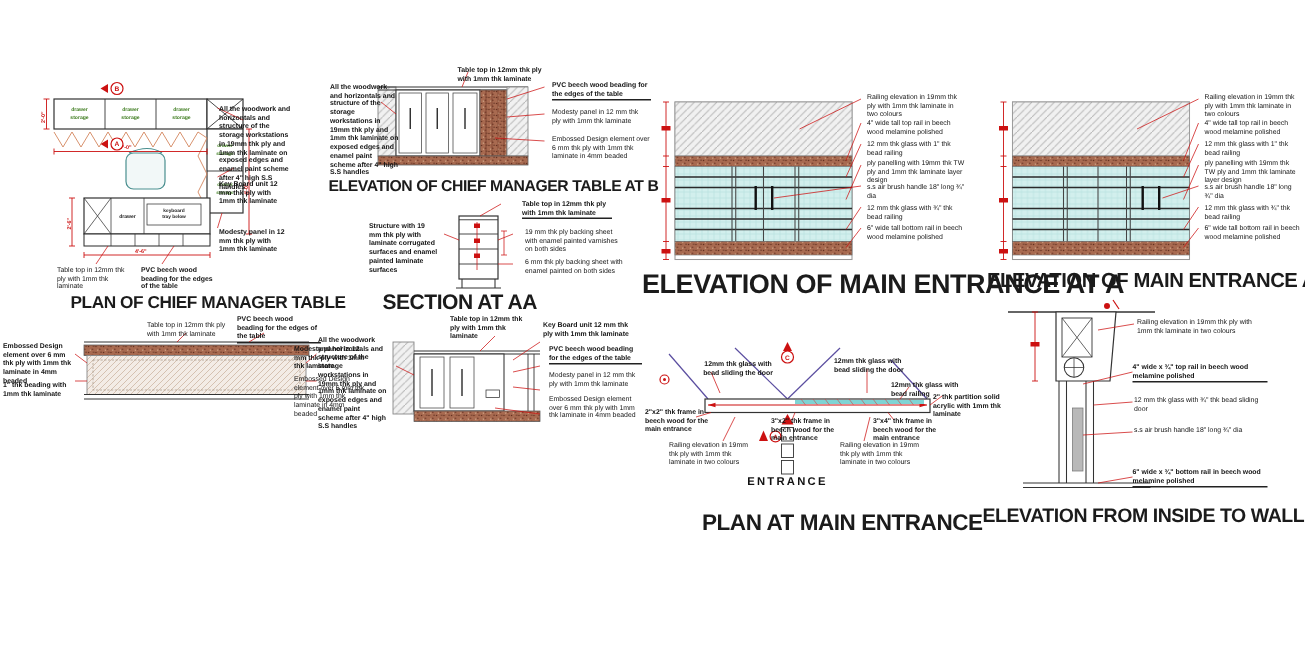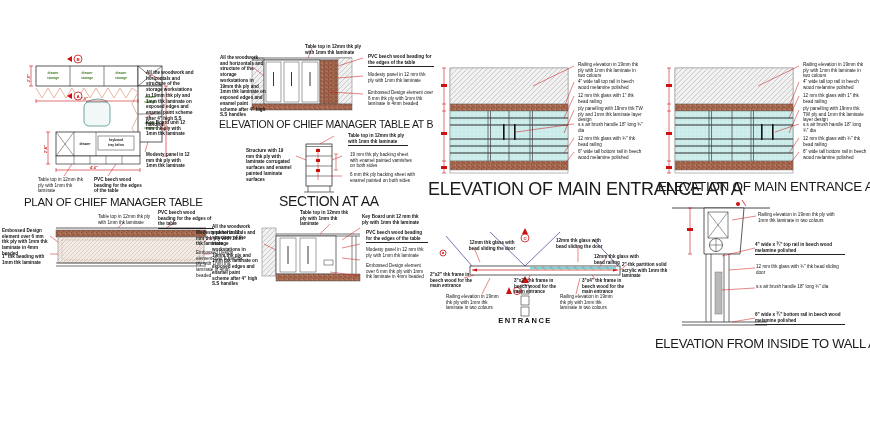--- a/index.html
+++ b/index.html
@@ -2,21 +2,21 @@
 <html><head>
 <meta charset="utf-8">
 <style>
   html,body{margin:0;padding:0;background:#fff;}
   #canvas{position:relative;width:870px;height:436px;background:#fff;overflow:hidden;
           font-family:"Liberation Sans",sans-serif;}
   svg{position:absolute;overflow:visible;}
   .ann{position:absolute;font:4.6px/1.25 "Liberation Sans",sans-serif;color:#141414;}
   .b{font-weight:700;}
   .rule{border-bottom:0.8px solid #222;padding-bottom:1px;}
-  .t{position:absolute;font-family:"Liberation Sans",sans-serif;font-weight:400;color:#1b1b1b;
+  .t{position:absolute;font-family:"Liberation Sans",sans-serif;font-weight:700;color:#1b1b1b;
      white-space:nowrap;letter-spacing:-0.3px;transform-origin:left top;}
 </style>
 </head>
 <body>
 
 <div id="canvas">
 
   <svg style="left:28px;top:52px" width="140" height="130" viewBox="0 0 140 130">
     <defs>
       <pattern id="hatch" width="5" height="5" patternUnits="userSpaceOnUse">
@@ -106,21 +106,21 @@
         <path d="M120 90 L117 100"></path>
       <path d="M44 112 L36 124"></path>
         <path d="M88 112 L80 124"></path>
     </g>
   </svg>
   <div class="ann" style="left:146px;top:70px;width:48px;font-weight:700">All the woodwork and horizontals and structure of the storage workstations in 19mm thk ply and 1mm thk laminate on exposed edges and enamel paint scheme after 4" high S.S handles</div>
   <div class="ann b" style="left:146px;top:120px;width:46px">Key Board unit 12 mm thk ply with 1mm thk laminate</div>
   <div class="ann b" style="left:146px;top:152px;width:46px">Modesty panel in 12 mm thk ply with 1mm thk laminate</div>
   <div class="ann" style="left:38px;top:177px;width:50px">Table top in 12mm thk ply with 1mm thk laminate</div>
   <div class="ann b" style="left:94px;top:177px;width:52px">PVC beech wood beading for the edges of the table</div>
-  <div class="t" style="left:24px;top:196px;font-size:11.5px">PLAN OF CHIEF MANAGER TABLE</div>
+  <div class="t" style="left:47px;top:196px;font-size:11.5px">PLAN OF CHIEF MANAGER TABLE</div>
 
   <svg style="left:250px;top:48px" width="115" height="68" viewBox="0 0 115 68">
     <rect x="2" y="10" width="12" height="46" fill="url(#hatch)" stroke="#888" stroke-width="0.6"></rect>
     <path d="M2 10 H102 M2 12 H102" stroke="#333" stroke-width="0.7"></path>
     <rect x="14" y="12" width="56" height="44" fill="#fff" stroke="#333" stroke-width="0.7"></rect>
     <rect x="16" y="14" width="15" height="40" fill="#fff" stroke="#444" stroke-width="0.5"></rect>
     <rect x="34" y="14" width="15" height="40" fill="#fff" stroke="#444" stroke-width="0.5"></rect>
     <rect x="52" y="14" width="16" height="40" fill="#fff" stroke="#444" stroke-width="0.5"></rect>
     <path d="M23.5 24 V38 M41.5 24 V38 M60 24 V38" stroke="#222" stroke-width="0.9"></path>
     <rect x="70" y="12" width="18" height="44" fill="url(#speck)" stroke="#555" stroke-width="0.5"></rect>
@@ -158,21 +158,21 @@
         <path d="M38 24 L48 20"></path>
         <path d="M38 40 L48 40"></path>
         <path d="M12 24 L2 20"></path>
     </g>
     <path d="M42 18 V34 M40 18 H44 M40 34 H44" stroke="#cc1111" stroke-width="0.5"></path>
   </svg>
   <div class="ann" style="left:246px;top:148px;width:46px;font-weight:700">Structure with 19 mm thk ply with laminate corrugated surfaces and enamel painted laminate surfaces</div>
   <div class="ann b rule" style="left:348px;top:133px;width:60px">Table top in 12mm thk ply with 1mm thk laminate</div>
   <div class="ann" style="left:350px;top:152px;width:66px">19 mm thk ply backing sheet with enamel painted varnishes on both sides</div>
   <div class="ann" style="left:350px;top:172px;width:66px">6 mm thk ply backing sheet with enamel painted on both sides</div>
-  <div class="t" style="left:279px;top:193px;font-size:14px">SECTION AT  AA</div>
+  <div class="t" style="left:255px;top:193px;font-size:14px">SECTION AT  AA</div>
 
   <svg style="left:48px;top:222px" width="165" height="55" viewBox="0 0 165 55">
     <path d="M8 6 H158" stroke="#333" stroke-width="0.8"></path>
     <rect x="8" y="8" width="150" height="7" fill="url(#speck)" stroke="#555" stroke-width="0.5"></rect>
     <rect x="10" y="15" width="146" height="26" fill="url(#fhatch)" stroke="#888" stroke-width="0.6"></rect>
     <rect x="14" y="18" width="138" height="20" fill="none" stroke="#a98" stroke-width="0.5" stroke-dasharray="1.5 1"></rect>
     <path d="M8 41 H158 M8 44 H158" stroke="#333" stroke-width="0.7"></path>
     <g stroke="#cc1111" stroke-width="0.5" fill="none">
       <path d="M70 6 L76 0"></path>
         <path d="M118 6 L128 0"></path>
@@ -351,20 +351,21 @@
   </svg>
   <div class="ann b" style="left:466px;top:240px;width:52px;text-align:center">12mm thk glass with bead sliding the door</div>
   <div class="ann b" style="left:556px;top:238px;width:56px">12mm thk glass with bead sliding the door</div>
   <div class="ann b" style="left:594px;top:254px;width:52px">12mm thk glass with bead railing</div>
   <div class="ann b" style="left:622px;top:262px;width:46px">2" thk partition solid acrylic with 1mm thk laminate</div>
   <div class="ann b" style="left:430px;top:272px;width:50px">2"x2" thk frame in beech wood for the main entrance</div>
   <div class="ann b" style="left:514px;top:278px;width:50px">3"x2" thk frame in beech wood for the main entrance</div>
   <div class="ann b" style="left:582px;top:278px;width:50px">3"x4" thk frame in beech wood for the main entrance</div>
   <div class="ann" style="left:446px;top:294px;width:56px">Railing elevation in 19mm thk ply with 1mm thk laminate in two colours</div>
   <div class="ann" style="left:560px;top:294px;width:56px">Railing elevation in 19mm thk ply with 1mm thk laminate in two colours</div>
+  <div class="t" style="left:468px;top:340px;font-size:15px">PLAN AT MAIN ENTRANCE</div>
 
   <svg style="left:662px;top:198px" width="110" height="140" viewBox="0 0 110 140">
     <path d="M10 10 H108" stroke="#333" stroke-width="0.9"></path>
     <polygon points="42,10 82,10 78,56 42,56" fill="#fff" stroke="#333" stroke-width="0.8"></polygon>
     <rect x="46" y="14" width="20" height="26" fill="#fff" stroke="#333" stroke-width="0.6"></rect>
     <path d="M46 14 L66 40 M66 14 L46 40" stroke="#333" stroke-width="0.5"></path>
     <circle cx="54" cy="47" r="6.5" fill="#fff" stroke="#333" stroke-width="0.7"></circle>
     <path d="M47.5 47 H60.5 M54 40.5 V53.5" stroke="#333" stroke-width="0.5"></path>
     <circle cx="76" cy="6" r="2" fill="#cc1111"></circle>
     <path d="M80 2 L84 8" stroke="#cc1111" stroke-width="0.8"></path>

